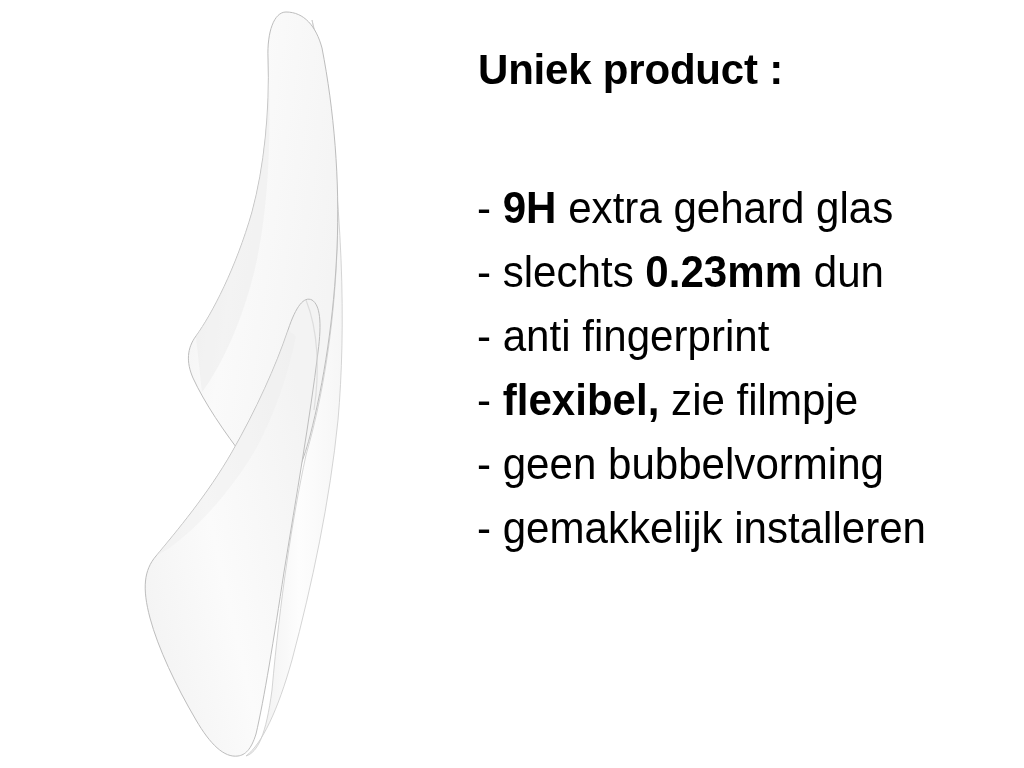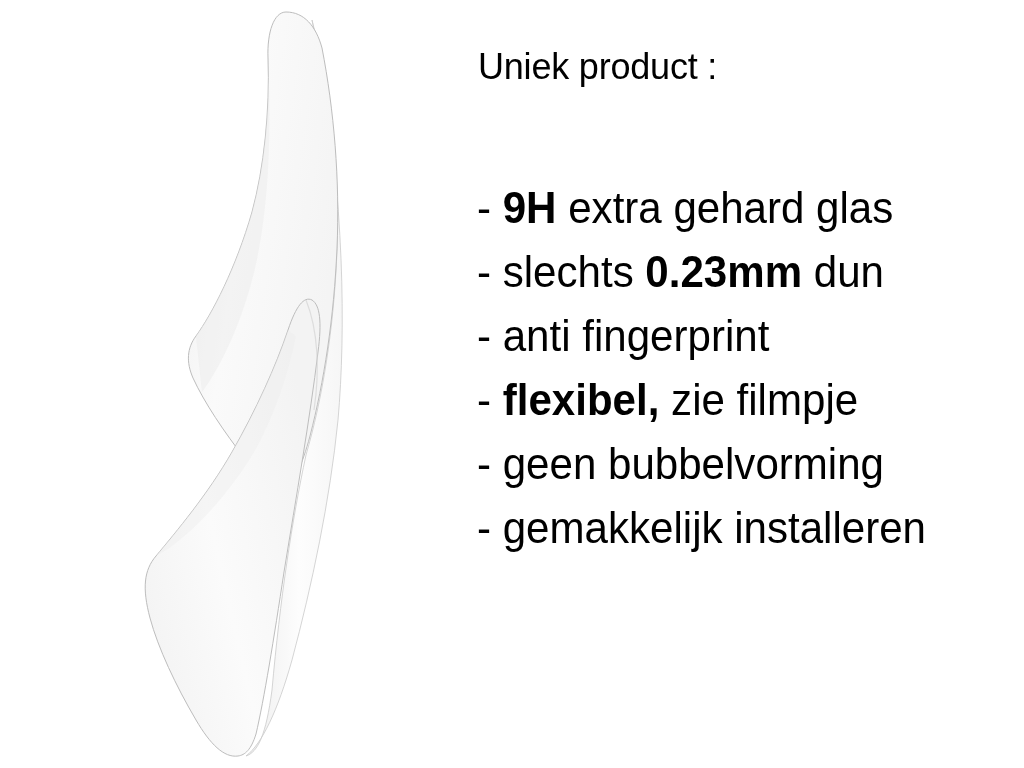--- a/index.html
+++ b/index.html
@@ -37,22 +37,22 @@
     left: 470px;
     top: 0;
     width: 554px;
     height: 768px;
   }
 
   #page-title {
     position: absolute;
     left: 8px;
     top: 48px;
-    font-size: 36px;
-    font-weight: normal;
+    font-size: 42px;
+    font-weight: bold;
     letter-spacing: -0.2px;
     color: #000000;
     white-space: nowrap;
     line-height: 1.05;
   }
 
   #feature-list {
     position: absolute;
     left: 7px;
     top: 176px;

